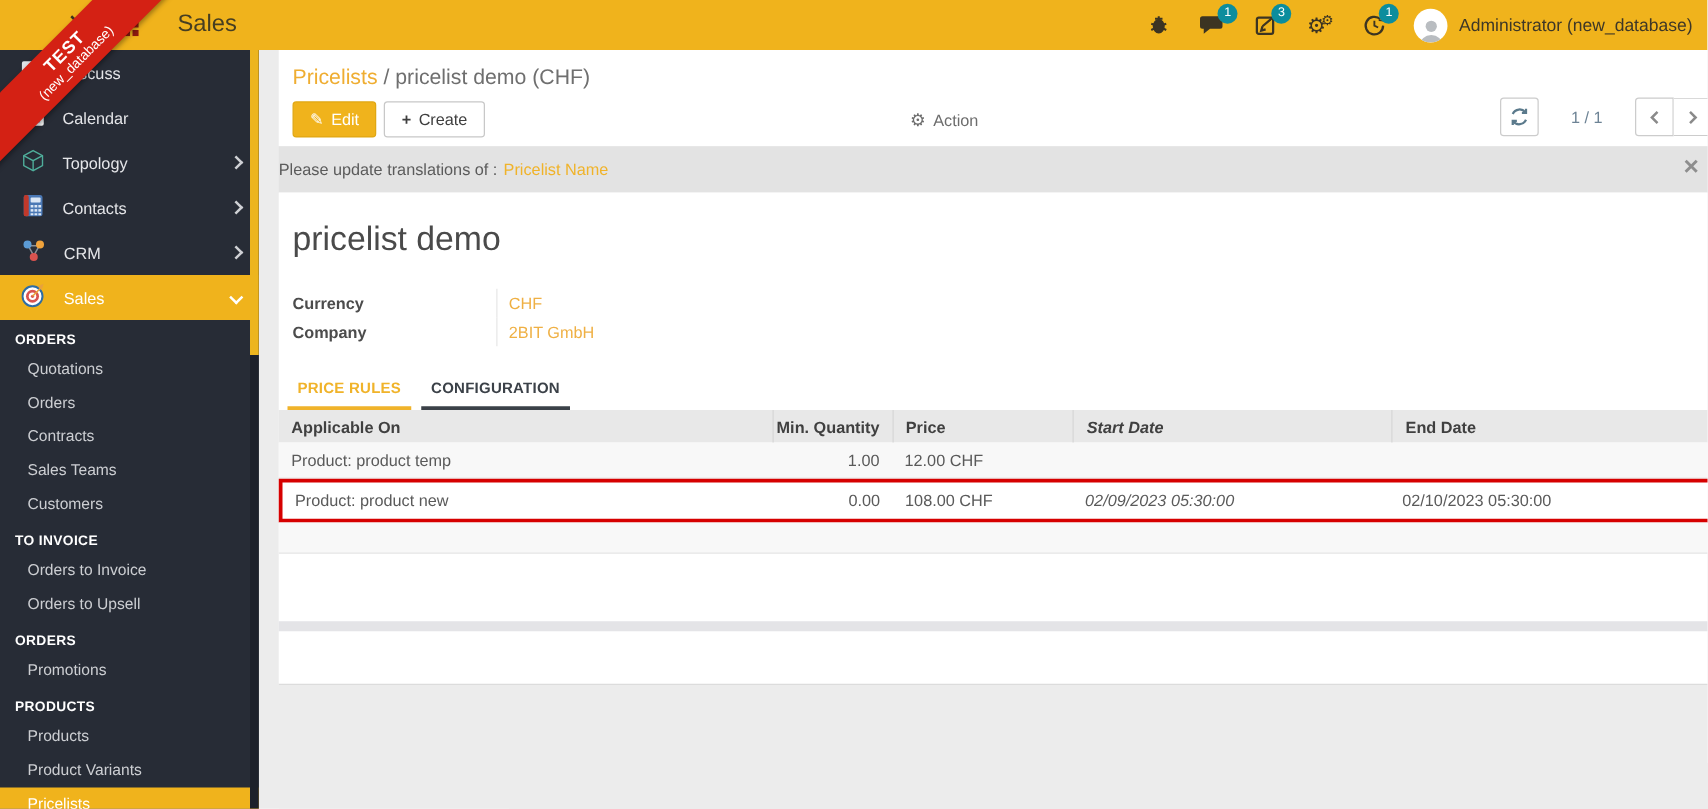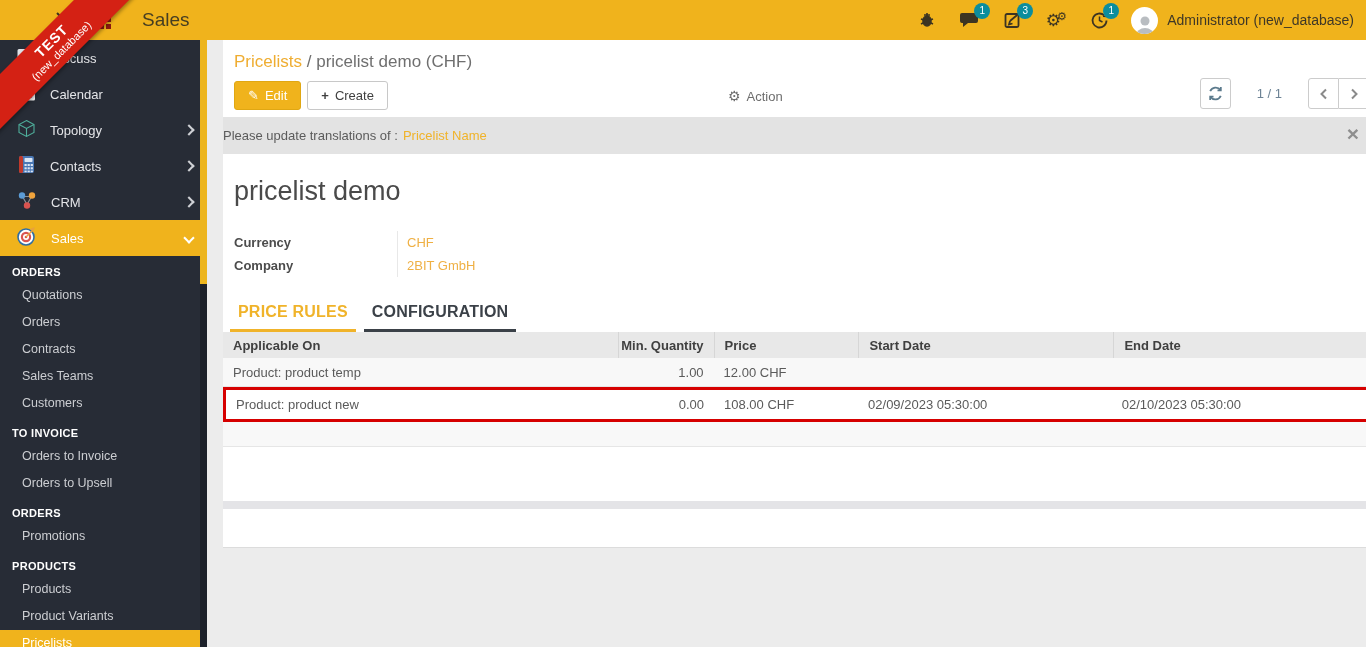--- a/index.html
+++ b/index.html
@@ -68,35 +68,35 @@
 
   .sheet { background:#fff; height:394px; margin-right:9px; border-right:1px solid #e4e4e4;
            border-bottom:1px solid #dcdcdc; padding-top:22px; position:relative; }
   .sheet-title { font-size:27px; color:#4a4a4a; margin-left:11px; }
   .fields { margin:24px 0 0 11px; }
   .frow { display:flex; height:23px; align-items:center; }
   .flabel { width:163px; font-size:13px; color:#4c4c4c; font-weight:bold; }
   .fvalue { border-left:1px solid #e8e8e8; padding-left:9px; font-size:13px; color:#efb044; height:23px; display:flex; align-items:center; cursor:pointer; min-width:200px; }
 
   .tabs { margin-top:26px; padding-left:11px; display:flex; gap:16px; }
-  .tab { font-size:16px; font-weight:bold; padding:0 4px 11px; position:relative; cursor:pointer; letter-spacing:.2px;text-align:center; }
+  .tab { font-size:12px; font-weight:bold; padding:0 4px 11px; position:relative; cursor:pointer; letter-spacing:.2px;text-align:center; }
   .tab.active { color:#f0b32a; }
   .tab.inactive { color:#3b4148; }
   .tab::after { content:""; position:absolute; left:-4px; right:-4px; bottom:0; height:3px; }
   .tab.active::after { background:#f0b32a; }
   .tab.inactive::after { background:#3b4148; }
 
   .ptable { width:100%; font-size:13px; }
   .trow { display:flex; align-items:stretch; }
   .thead { background:#e8e8e8; height:26px; font-weight:bold; color:#404040; }
   .tc { padding:0 10px; display:flex; align-items:center; overflow:hidden; white-space:nowrap; }
   .thead .tc { border-left:1px solid #d6d6d6; }
   .thead .tc:first-child { border-left:none; }
   .c1 { width:34.4%; } .c2 { width:8.3%; justify-content:flex-end; } .c3 { width:12.6%; }
-  .c4 { width:22.2%; } .c5 { width:22.5%; }
+  .c4 { width:22.2%;font-style:italic; } .c5 { width:22.5%; }
   .brow { height:29px; color:#5a5a5a; border-bottom:1px solid #e6e6e6; }
   .brow.odd { background:#f8f8f8; }
   .brow.hl { border:3px solid #d60000; height:35px; background:#fff; }
   .brow.empty { height:25px; }
   .sep-bar { margin-top:54px; height:8px; background:#e4e4e7; }
 </style>
 </head>
 <body>
 
 <div class="navbar">

